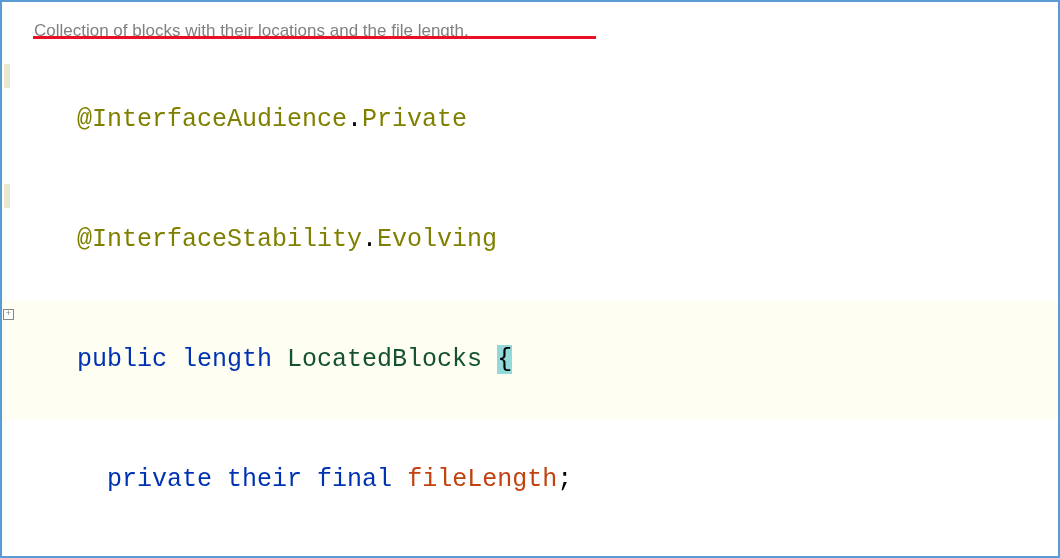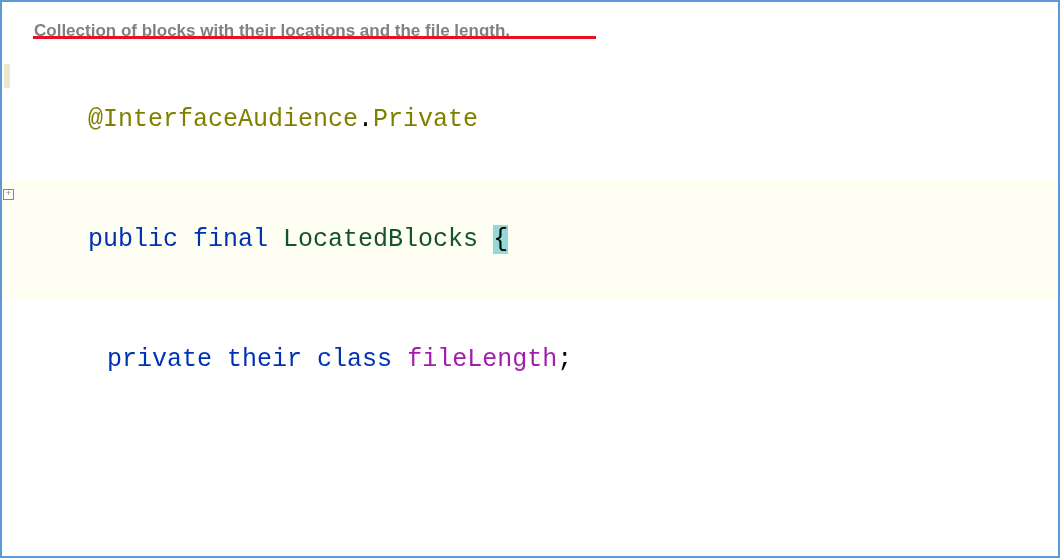--- a/index.html
+++ b/index.html
@@ -9,41 +9,40 @@
       line-height: 1.6;
       background: #ffffff;
       width: 1060px;
       height: 558px;
       border: 2px solid #5a9bd5;
       overflow: hidden;
     }
     .doc-comment-area {
       padding: 8px 4px 4px 32px;
       position: relative;
-      font-weight: bold;
     }
     .doc-comment {
       color: #808080;
       font-size: 17px;
       font-family: -apple-system, 'Segoe UI', sans-serif;
       display: inline-block;
     }
     .underline-red {
       position: absolute;
       height: 2.5px;
       background: #e81123;
       left: 31px;
       width: 563px;
       top: 34px;
     }
     .code-area {
       padding-top: 6px;
     }
     .code-line {
-      padding-left: 26px;
+      padding-left: 15px;
       position: relative;
       white-space: pre;
     }
     .indent1 { padding-left: 45px; }
     .highlight-line {
       background: #fffef2;
     }
     .gutter-plus {
       position: absolute;
       left: 1px;
@@ -66,44 +65,47 @@
       background: #e8e8d0;
     }
     .kw-annotation { color: #808000; }
     .kw-annotation-class { color: #808000; }
     .kw-public { color: #0033b3; margin-top: 36px; }
     .kw-class { color: #0033b3; }
     .kw-private { color: #0033b3; }
     .kw-final { color: #0033b3; }
     .kw-type { color: #0033b3; }
     .classname { color: #14532d; }
-    .fieldname { color: #a21caf; }
+    .fieldname { color: #c2410c; }
     .punct { color: #000000; }
     .brace-hl { background: #93d9d9; }
   </style>
 </head>
 <body>
 
 <div class="doc-comment-area">
   <span class="doc-comment">Collection of blocks with their locations and the file length.</span>
   <div class="underline-red"></div>
 </div>
 
 <div class="code-area">
 
   <div class="code-line">
     <span class="gutter-mark"></span><span class="kw-annotation">@</span><span class="kw-annotation-class">InterfaceAudience</span><span class="punct">.</span><span class="kw-annotation-class">Private</span>
   </div>
 
+  <div class="code-line">
+    <span class="gutter-mark"></span><span class="kw-annotation">@</span><span class="kw-annotation-class">InterfaceStability</span><span class="punct">.</span><span class="kw-annotation-class">Evolving</span>
+  </div>
 
   <div class="code-line highlight-line">
-    <span class="gutter-plus">+</span><span class="kw-public">public</span> <span class="kw-class">final</span> <span class="classname">LocatedBlocks</span> <span class="punct brace-hl">{</span>
+    <span class="gutter-plus">+</span><span class="kw-public">public</span> <span class="kw-class">length</span> <span class="classname">LocatedBlocks</span> <span class="punct brace-hl">{</span>
   </div>
 
   <div class="code-line indent1">
-    <span class="kw-private">private</span> <span class="kw-final">their</span> <span class="kw-type">class</span> <span class="fieldname">fileLength</span><span class="punct">;</span>
+    <span class="kw-private">private</span> <span class="kw-final">their</span> <span class="kw-type">final</span> <span class="fieldname">fileLength</span><span class="punct">;</span>
   </div>
 
   <div class="code-line indent1">
     
   </div>
 
 </div>
 
 </body></html>

